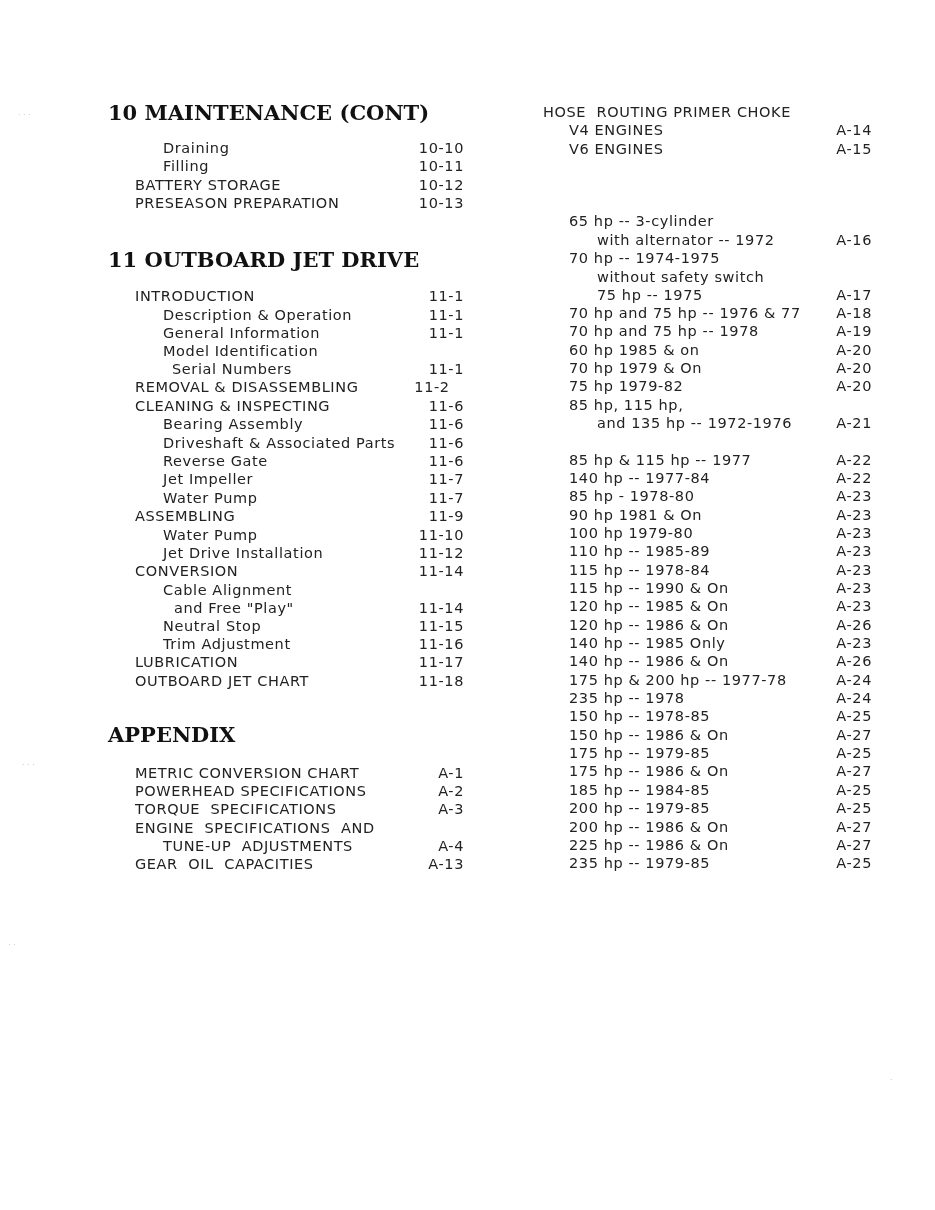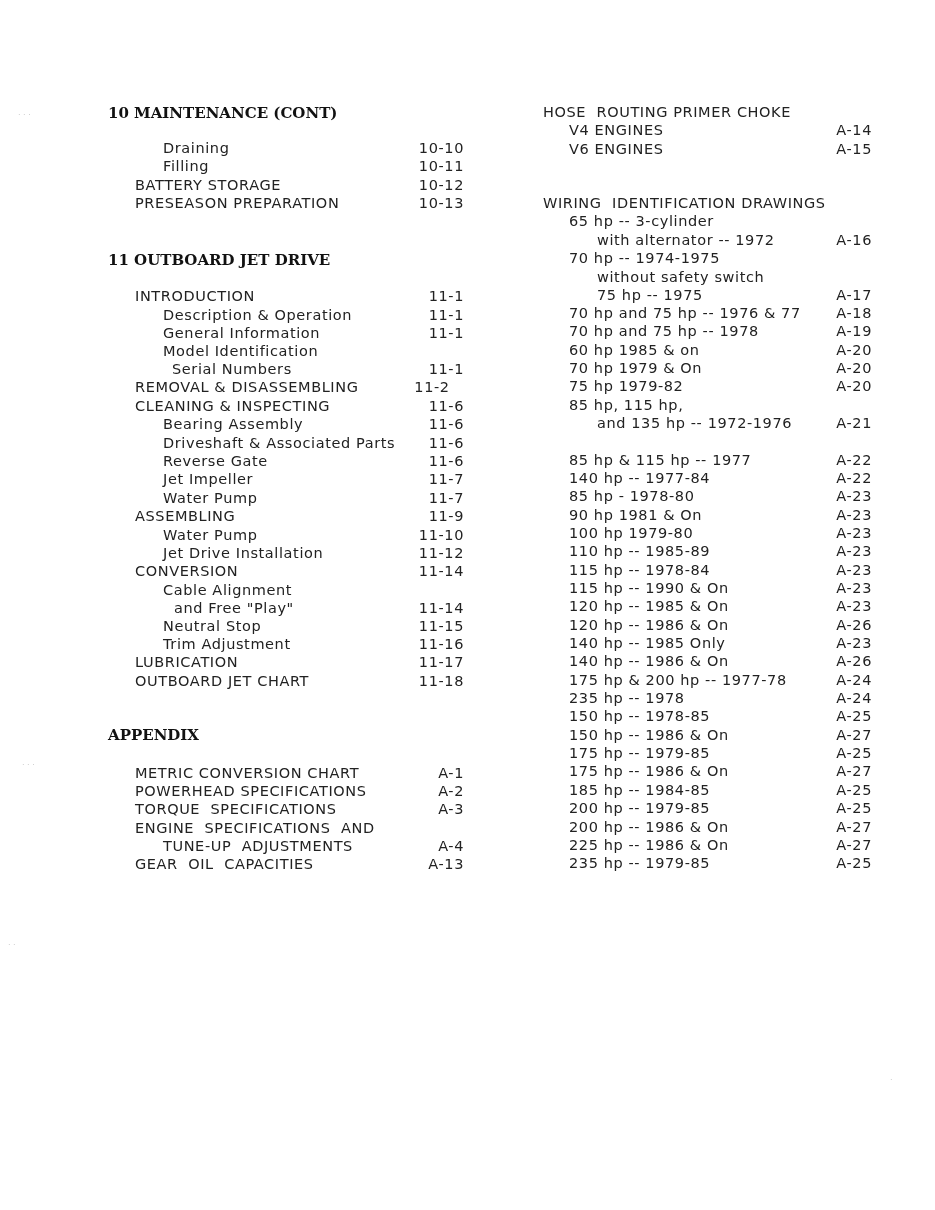--- a/index.html
+++ b/index.html
@@ -9,21 +9,21 @@
       color: #1a1a1a;
     }
     .page { position: absolute; left: 0; top: 0; width: 935px; height: 1210px; }
     .row {
       position: absolute; height: 18px; line-height: 18px;
       font-size: 14.5px; letter-spacing: 0.6px; white-space: nowrap;
       font-family: "DejaVu Sans", "Liberation Sans", sans-serif;
       font-weight: normal; color: #222;
     }
     .heading {
-      position: absolute; font-weight: bold; font-size: 15px; line-height: 18px;
+      position: absolute; font-weight: bold; font-size: 21px; line-height: 18px;
       font-family: "DejaVu Serif", "Liberation Serif", serif; letter-spacing: 0px;
       color: #111; white-space: nowrap;
     }
     .pg {
       position: absolute; height: 18px; line-height: 18px; font-size: 14.5px;
       letter-spacing: 0.6px; text-align: right; white-space: nowrap;
       font-family: "DejaVu Sans", "Liberation Sans", sans-serif; color: #222;
     }
     .speck { position: absolute; color: #bbb; font-size: 8px; }
   </style>
@@ -101,21 +101,20 @@
   <div class="pg" style="left:400px; width:64px; top:837px;">A-4</div>
   <div class="row" style="left:135px; top:855px; white-space:pre;">GEAR  OIL  CAPACITIES</div>
   <div class="pg" style="left:400px; width:64px; top:855px;">A-13</div>
 
   <div class="row" style="left:543px; top:103px; white-space:pre;">HOSE  ROUTING PRIMER CHOKE</div>
   <div class="row" style="left:569px; top:121px;">V4 ENGINES</div>
   <div class="pg" style="left:806px; width:66px; top:121px;">A-14</div>
   <div class="row" style="left:569px; top:140px;">V6 ENGINES</div>
   <div class="pg" style="left:806px; width:66px; top:140px;">A-15</div>
 
-  <div class="row" style="left:543px; top:194px; white-space:pre;">WIRING  IDENTIFICATION DRAWINGS</div>
 
   <div class="row" style="left:569px; top:212px;">65 hp -- 3-cylinder</div>
   <div class="row" style="left:597px; top:231px;">with alternator -- 1972</div>
   <div class="pg" style="left:806px; width:66px; top:231px;">A-16</div>
   <div class="row" style="left:569px; top:249px;">70 hp -- 1974-1975</div>
   <div class="row" style="left:597px; top:268px;">without safety switch</div>
   <div class="row" style="left:597px; top:286px;">75 hp -- 1975</div>
   <div class="pg" style="left:806px; width:66px; top:286px;">A-17</div>
   <div class="row" style="left:569px; top:304px;">70 hp and 75 hp -- 1976 &amp; 77</div>
   <div class="pg" style="left:806px; width:66px; top:304px;">A-18</div>

